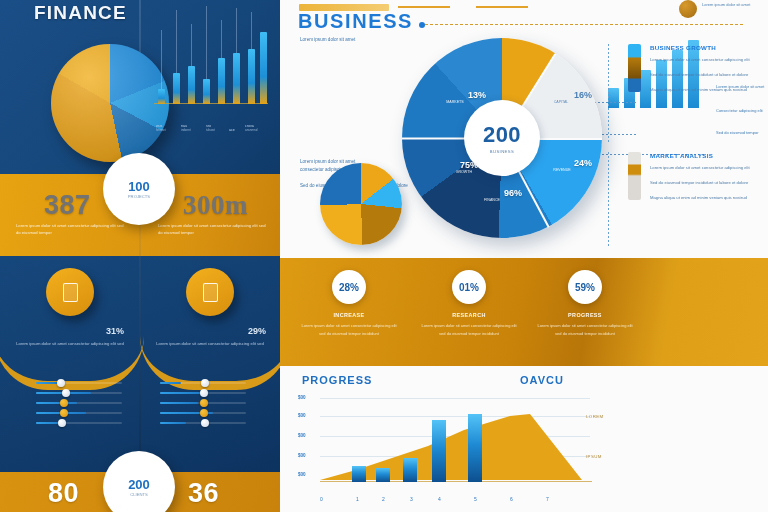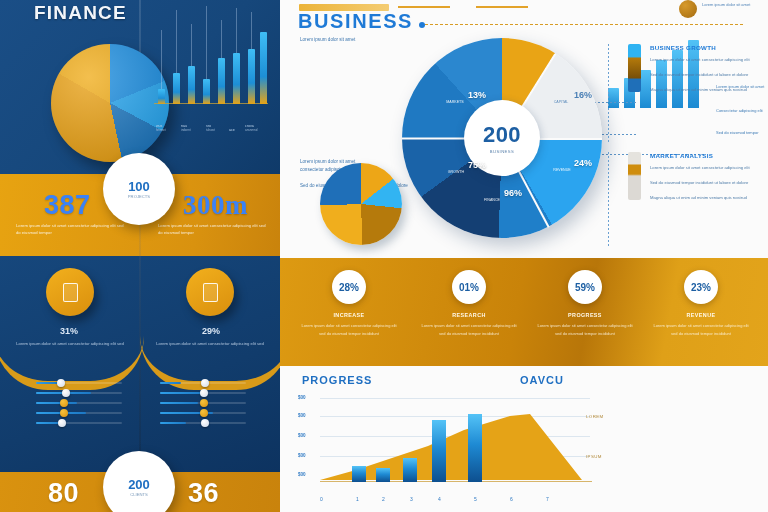--- a/index.html
+++ b/index.html
@@ -39,30 +39,30 @@
 
   
   .lp-bars { position: absolute; left: 152px; top: 8px; width: 118px; height: 140px; }
   .lp-bars .axis { position: absolute; left: 2px; bottom: 44px; width: 114px; height: 1px; background: #c8a23b; opacity:.75; }
   .lp-bars .bar { position: absolute; bottom: 44px; width: 7px; border-radius: 1px 1px 0 0;
                   background: linear-gradient(180deg,#3fbdf5 0%,#1d8fd6 62%,#e7a417 100%); }
   .lp-bars .stem { position: absolute; bottom: 44px; width: 1px; background: rgba(200,220,245,.35); }
   .lp-bars .tick { position: absolute; bottom: 16px; font-size: 3.6px; color: #bcd2ea; white-space: nowrap; }
   .lp-bars .tick small { display:block; font-size:3px; opacity:.75; }
 
-  .lp-stat-num { position: absolute; font-size: 27px; font-weight: bold; color: #3b82f6;
+  .lp-stat-num { position: absolute; font-size: 27px; font-weight: bold; color: #737373;
                  letter-spacing: .5px; text-shadow: 0 1px 2px rgba(0,0,0,.2); }
   .lp-stat-txt { position: absolute; width: 110px; font-size: 4.2px; line-height: 1.75; color: rgba(255,255,255,.82); }
 
   .lp-chip { position: absolute; width: 48px; height: 48px; border-radius: 50%;
              background: linear-gradient(150deg,#f2b01d,#d98f0d); box-shadow: 4px 6px 10px rgba(0,0,0,.35);
              display:flex; align-items:center; justify-content:center; }
   .lp-chip .glyph { width: 15px; height: 19px; border: 1.6px solid rgba(255,255,255,.9); border-radius: 2px;
              background: rgba(255,255,255,.12); }
-  .lp-chip-label { position:absolute; font-size: 9px; font-weight: bold; color: #dbe7f5; text-align:center; width:110px; }
+  .lp-chip-label { position:absolute; font-size: 9px; font-weight: bold; color: #dbe7f5; text-align:right; width:110px; }
   .lp-chip-sub { position:absolute; width: 116px; font-size: 4.2px; line-height:1.75; color: rgba(209,225,244,.8); text-align:center; }
 
   .lp-swoosh { position:absolute; width:150px; height:54px; border-bottom: 9px solid #e3a015;
                border-radius: 0 0 80px 80px; opacity:.95; }
 
   .lp-slider { position:absolute; width: 86px; }
   .lp-slider .track { position:relative; height: 2px; margin-bottom: 8px; background: rgba(255,255,255,.16); border-radius:2px; }
   .lp-slider .fill { position:absolute; left:0; top:0; height:2px; background: linear-gradient(90deg,#2f9fe8,#1d78c4); border-radius:2px; }
   .lp-slider .knob { position:absolute; top:-3px; width:8px; height:8px; border-radius:50%;
                      background: radial-gradient(circle at 35% 32%,#f7c23c,#d9920f); box-shadow:0 1px 2px rgba(0,0,0,.4); }
@@ -362,21 +362,21 @@
         <div class="l">BUSINESS</div>
       </div>
       <div class="rs-slice-lab" style="left:30px; top:52px; width:46px;">
         <span class="p">13%</span>
         <span class="t">MARKETS</span>
       </div>
       <div class="rs-slice-lab dark" style="left:136px; top:52px; width:46px;">
         <span class="p">16%</span>
         <span class="t">CAPITAL</span>
       </div>
-      <div class="rs-slice-lab" style="left:30px; top:122px; width:48px;">
+      <div class="rs-slice-lab" style="left:22px; top:122px; width:48px;text-align:right;">
         <span class="p">75%</span>
         <span class="t">GROWTH</span>
       </div>
       <div class="rs-slice-lab" style="left:66px; top:150px; width:48px;">
         <span class="p">96%</span>
         <span class="t">FINANCE</span>
       </div>
       <div class="rs-slice-lab" style="left:136px; top:120px; width:48px;">
         <span class="p">24%</span>
         <span class="t">REVENUE</span>
@@ -415,27 +415,20 @@
           <span>01%</span>
         </div>
       <h5>RESEARCH</h5>
       <p>Lorem ipsum dolor sit amet consectetur adipiscing elit sed do eiusmod tempor incididunt</p>
     </div>
     <div class="band-cell" style="left:244px;">
       <div class="circ">
           <span>59%</span>
         </div>
       <h5>PROGRESS</h5>
-      <p>Lorem ipsum dolor sit amet consectetur adipiscing elit sed do eiusmod tempor incididunt</p>
-    </div>
-    <div class="band-cell" style="left:360px;">
-      <div class="circ">
-          <span>23%</span>
-        </div>
-      <h5>REVENUE</h5>
       <p>Lorem ipsum dolor sit amet consectetur adipiscing elit sed do eiusmod tempor incididunt</p>
     </div>
   </div>
 
   <div class="bottom">
     <div class="bt-title-l">PROGRESS</div>
     <div class="bt-title-r">OAVCU</div>
 
     <div class="bt-chart">
       <div class="grid" style="top:4px;"></div>

